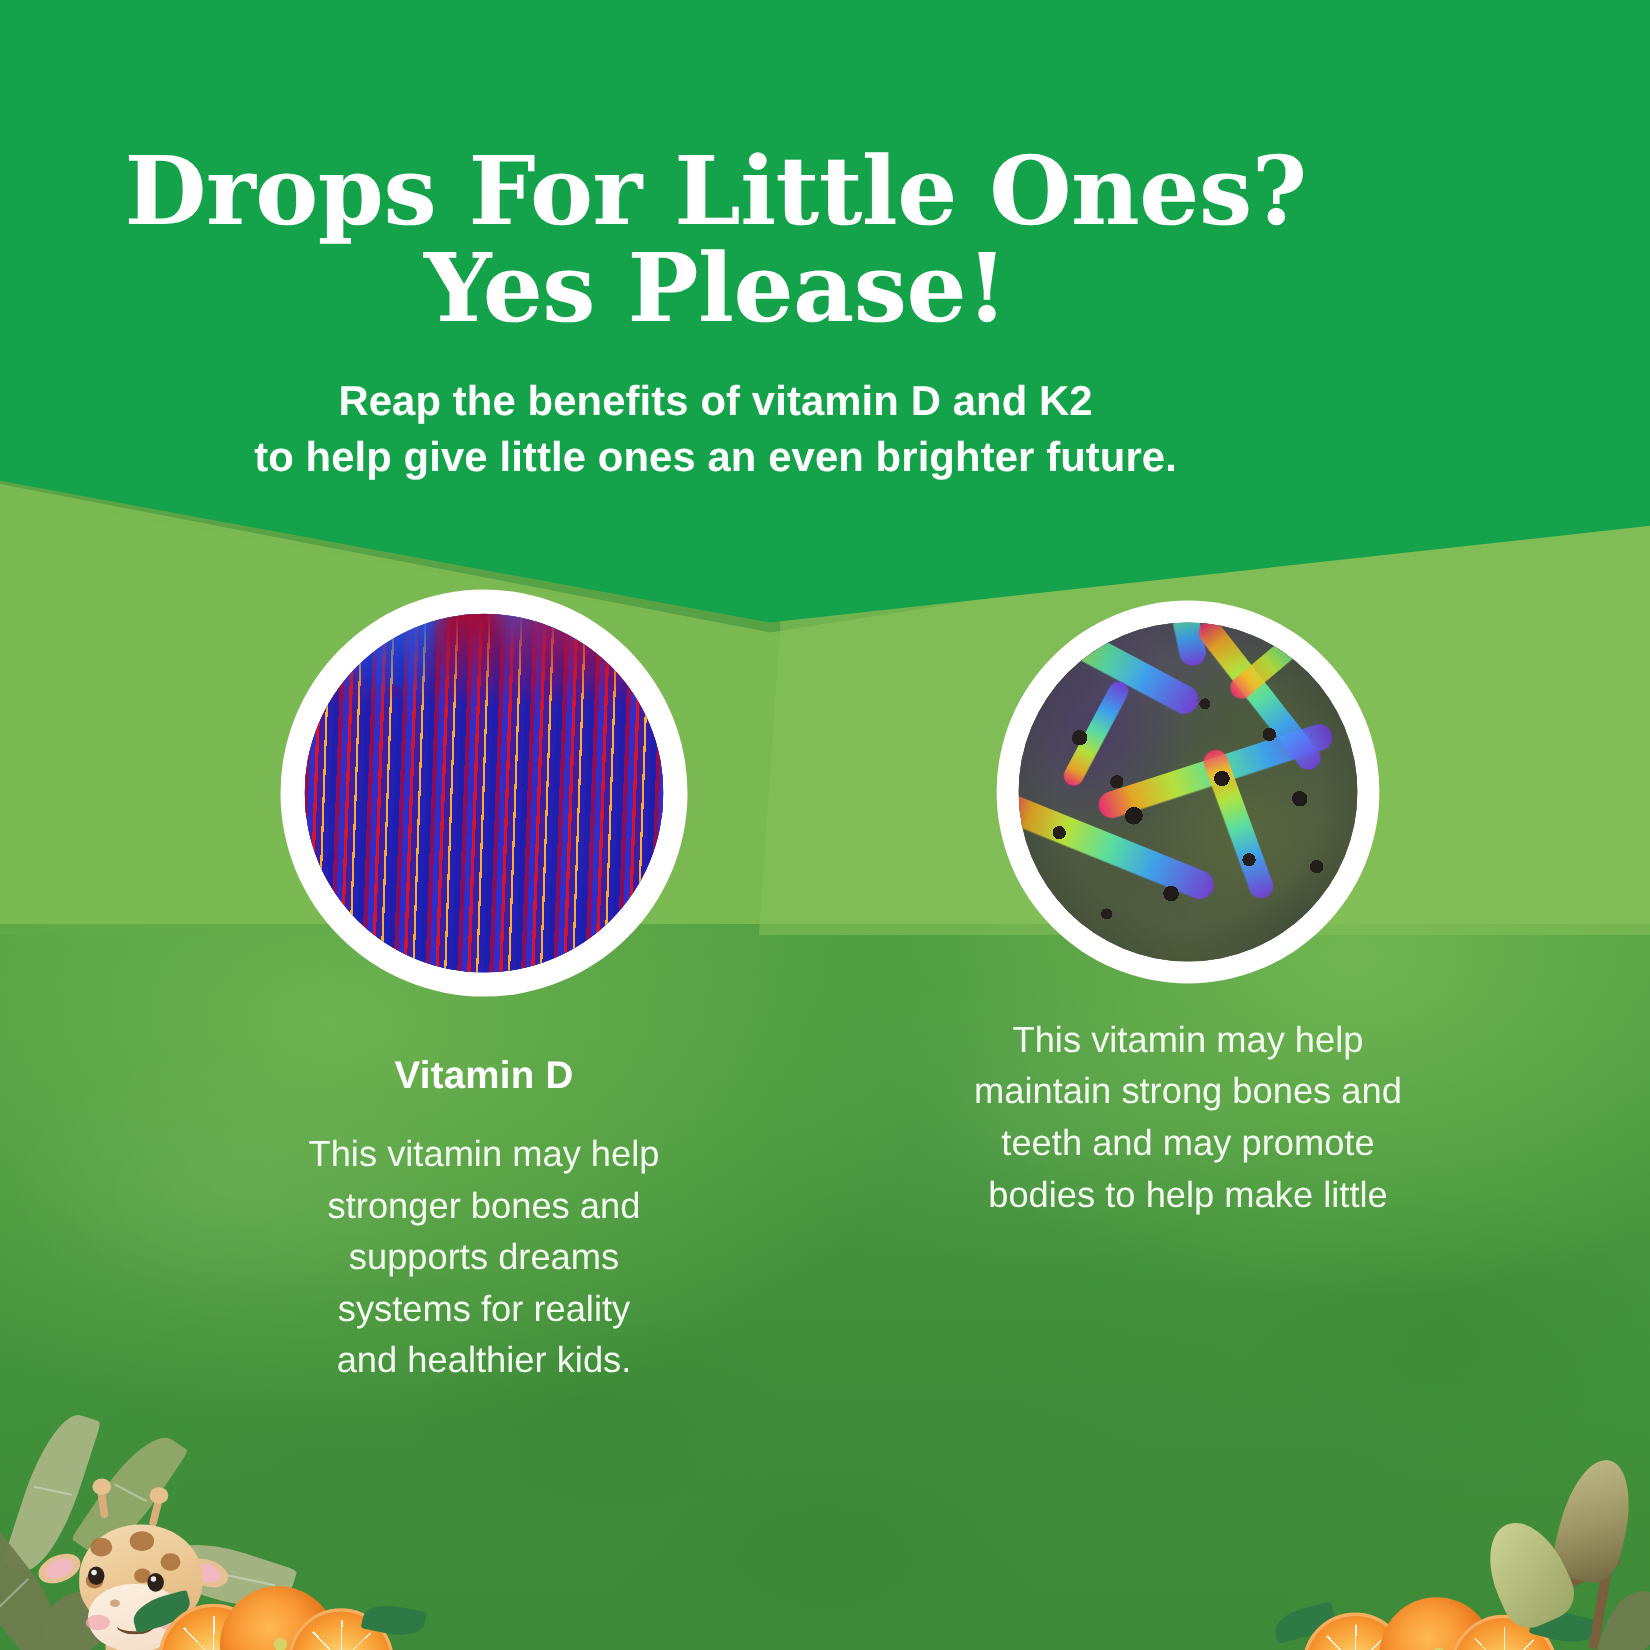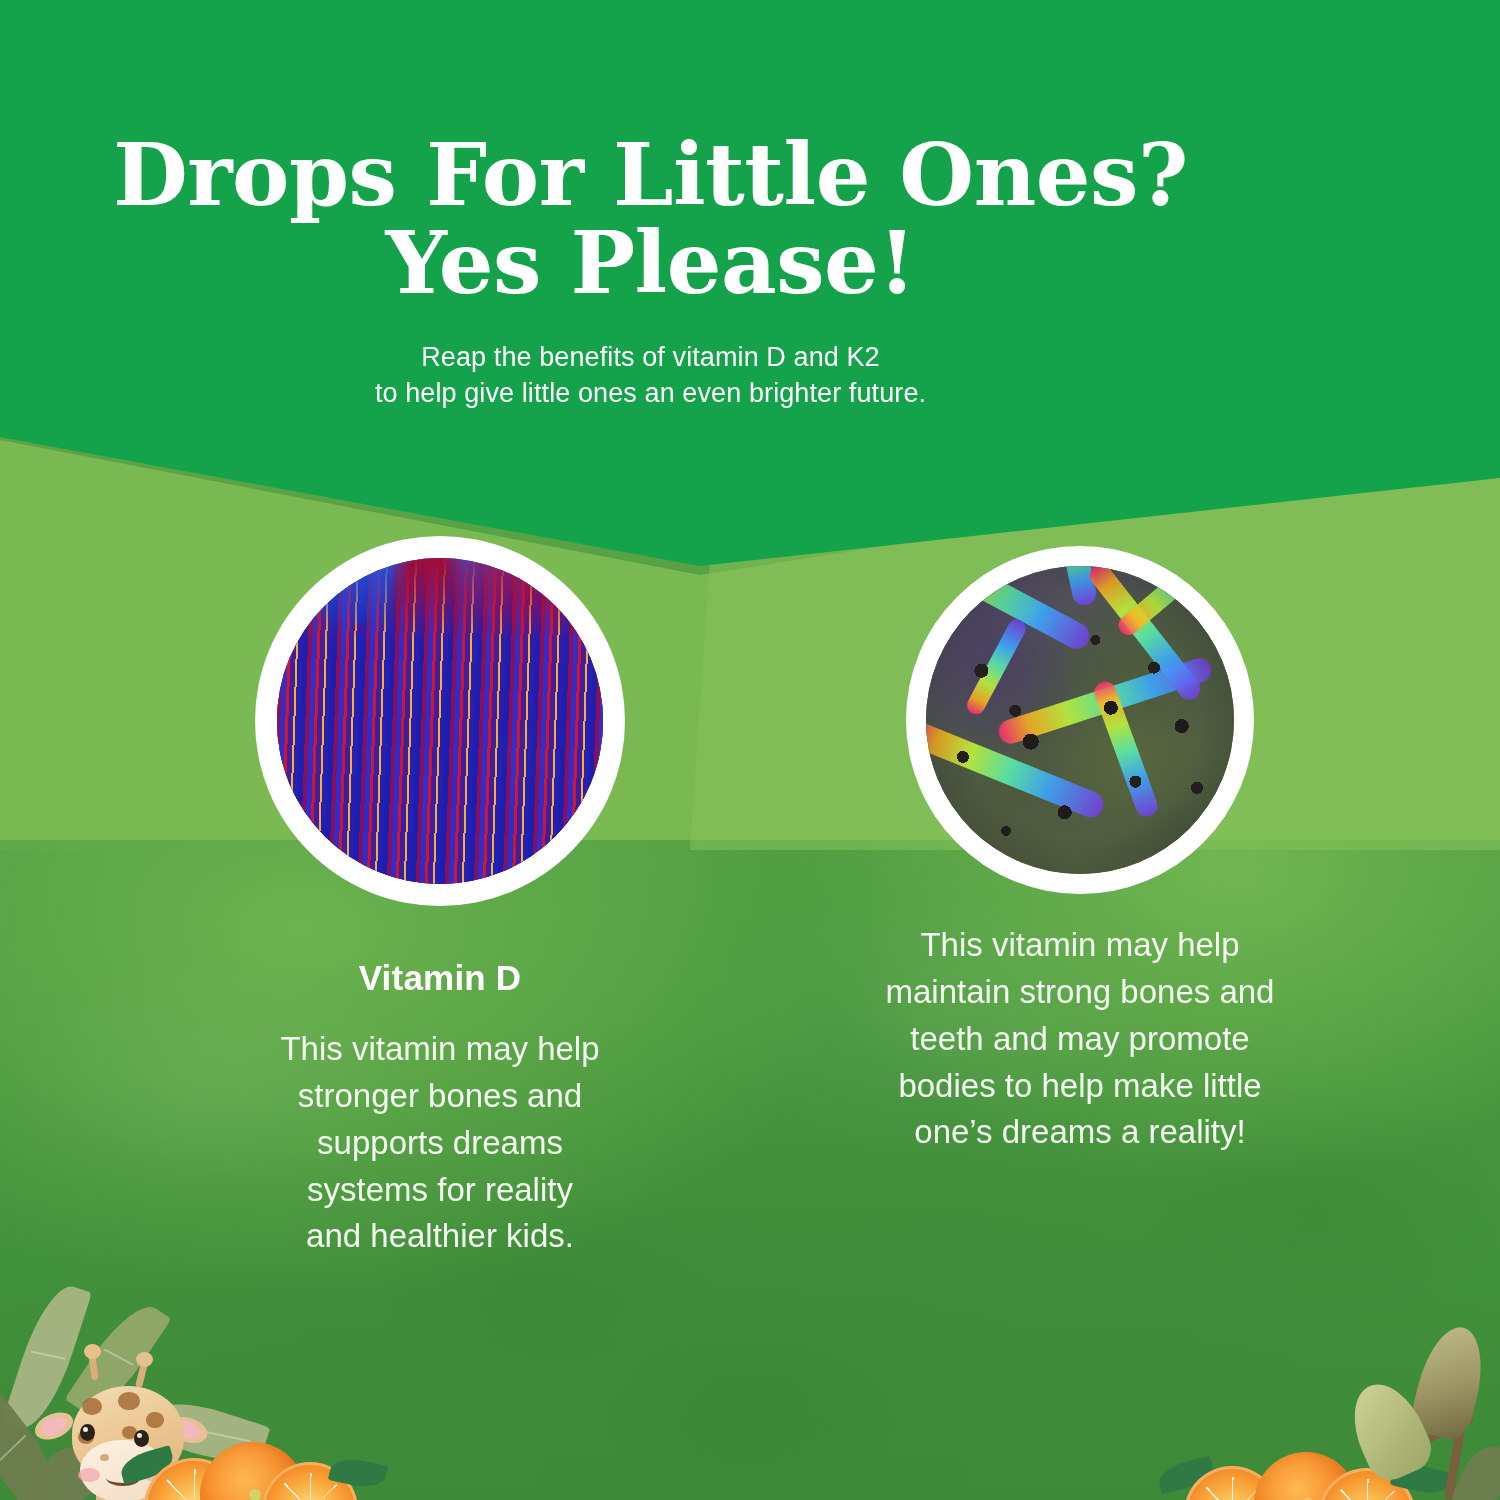--- a/index.html
+++ b/index.html
@@ -70,23 +70,23 @@
     font-weight:bold;
     color:#ffffff;
     font-size:86px;
     line-height:1.02;
     letter-spacing:-0.5px;
     padding-top:96px;
   }
   .title .line2 { display:block; }
   .subtitle {
     color:#ffffff;
-    font-size:27px;
+    font-size:38px;
     line-height:1.33;
-    font-weight:400;
+    font-weight:700;
     margin-top:34px;
     letter-spacing:.1px;
   }
   .subtitle .sline { display:block; }
 
   
   .cols { position:absolute; left:0; top:0; width:1500px; height:1500px; }
   .col { position:absolute; width:460px; text-align:center; }
   .col.d  { left:210px; top:536px; }
   .col.k2 { left:850px; top:536px; }
@@ -414,21 +414,20 @@
           <div class="k2-strut s8"></div>
           <div class="layer k2-pores"></div>
           <div class="layer k2-vignette"></div>
         </div>
       </div>
       <div class="vit-body">
         <span class="bl">This vitamin may help</span>
         <span class="bl">maintain strong bones and</span>
         <span class="bl">teeth and may promote</span>
         <span class="bl">bodies to help make little</span>
-        <span class="bl">one’s dreams a reality!</span>
       </div>
     </div>
   </div>
 
   <div class="decor">
 
     <div class="leaf pale" style="left:24px; top:1282px; width:46px; height:150px; transform:rotate(18deg);">
       <div class="leaf-vein"></div>
     </div>
     <div class="leaf dark" style="left:-14px; top:1390px; width:52px; height:120px; transform:rotate(-38deg);">

